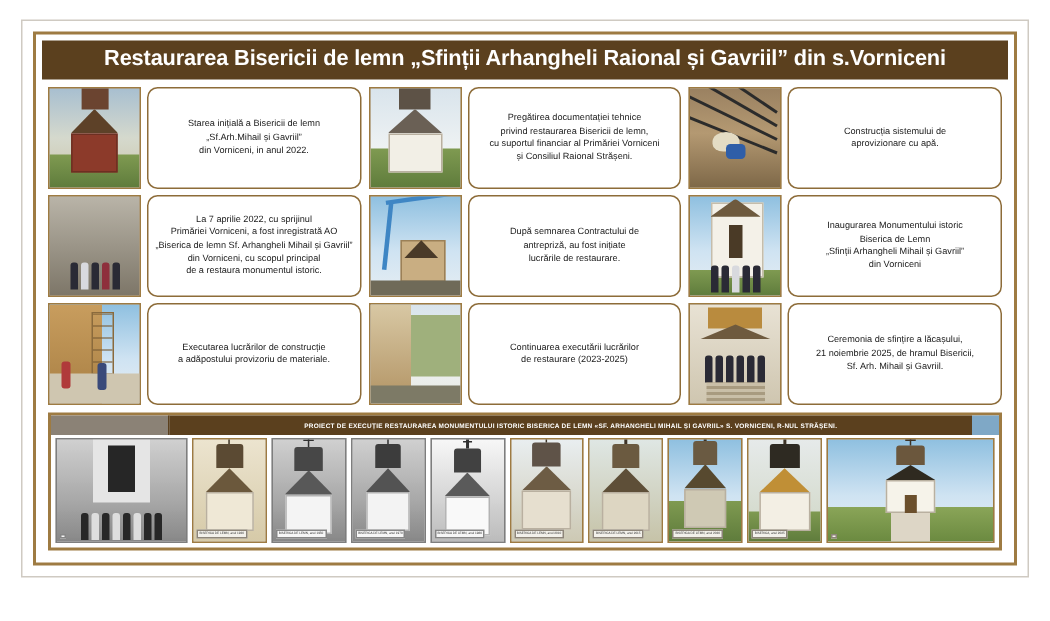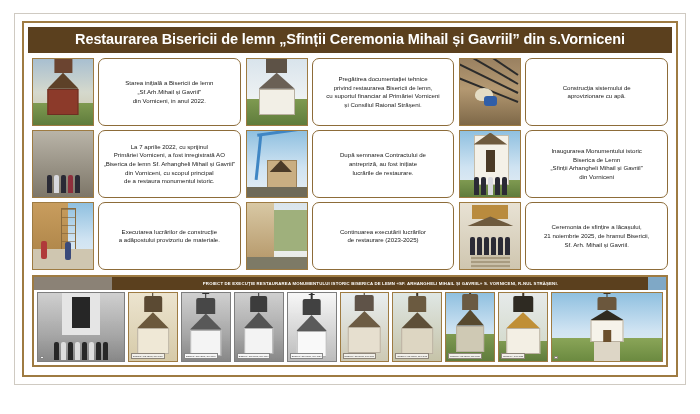--- a/index.html
+++ b/index.html
@@ -236,21 +236,21 @@
   .gold-dome { background: radial-gradient(circle at 40% 35%, #f3d87a, #c9a432 70%); }
 </style>
 </head>
 <body>
 
 <div class="page">
   <div class="outer-frame"></div>
 
   <div class="poster">
 
-    <div class="title-bar">Restaurarea Bisericii de lemn „Sfinții Ceremonia Mihail și Gavriil” din s.Vorniceni</div>
+    <div class="title-bar">Restaurarea Bisericii de lemn „Sfinții Arhangheli Raional și Gavriil” din s.Vorniceni</div>
 
     <div class="grid">
 
       <div class="cell img-left">
         <div class="photo">
           <div class="ph sky-autumn"></div>
           <div class="grass"></div>
           <div class="church">
             <div class="tower" style="background:#6b4430"></div>
             <div class="roof" style="background:#5d4128"></div>

